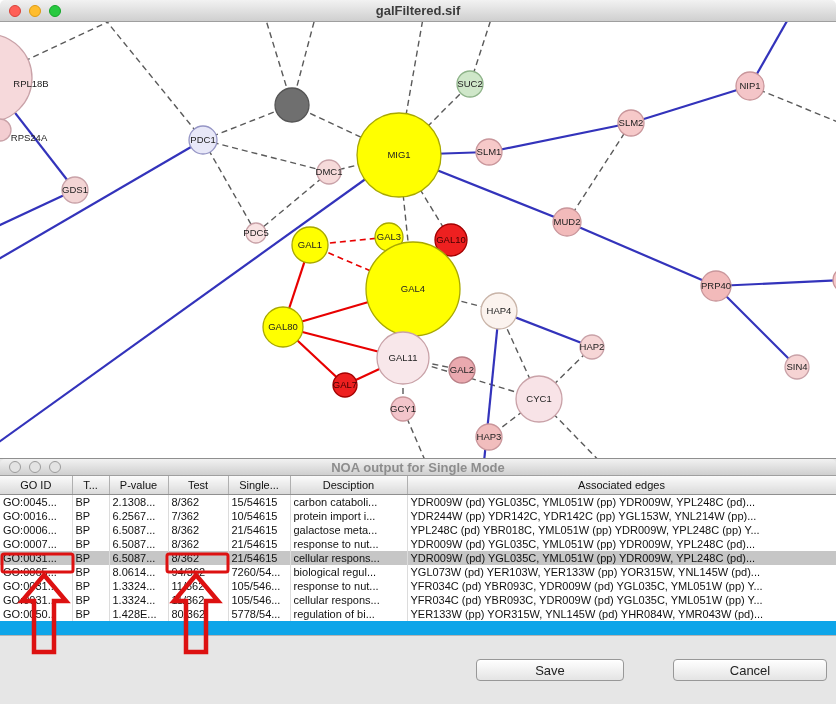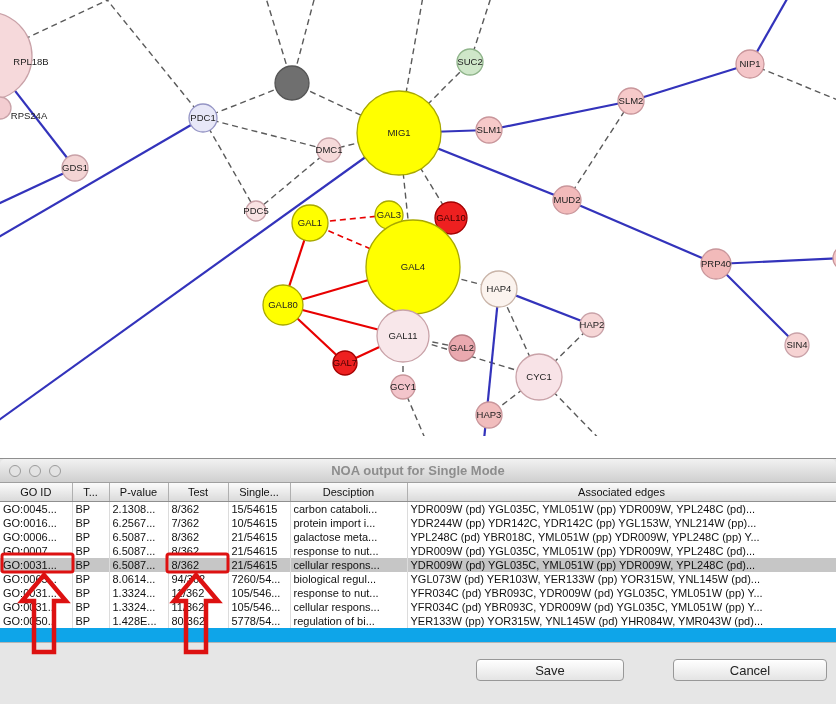--- a/index.html
+++ b/index.html
@@ -15,21 +15,21 @@
   .tl{width:12px;height:12px;border-radius:50%;display:inline-block;}
   .tl.red{background:#ff5f57;border:1px solid #d8423a;}
   .tl.yellow{background:#ffbd2e;border:1px solid #de9b12;}
   .tl.green{background:#28c940;border:1px solid #14a629;}
   .tl.gray{background:#e3e3e3;border:1px solid #9c9c9c;}
 
   .window-top{position:absolute;top:0;left:0;width:836px;height:458px;background:#ffffff;}
   #network-svg{display:block;background:#ffffff;}
 
   .window-bottom{position:absolute;top:458px;left:0;width:836px;height:246px;background:#e6e6e6;border-top:1px solid #8f8f8f;}
-  .window-bottom .titlebar{height:24px;}
+  .window-bottom .titlebar{height:17px;}
 
   .table-wrap{height:160px;background:#0ea5e9;border-bottom:1px solid #b5b5b5;overflow:hidden;}
   table.noa{border-collapse:collapse;width:836px;table-layout:fixed;background:#fff;font-size:11px;}
   table.noa th{height:18px;font-weight:normal;background:linear-gradient(#fbfbfb,#dadada);
                border-right:1px solid #b0b0b0;border-bottom:1px solid #8f8f8f;text-align:center;
                overflow:hidden;white-space:nowrap;color:#111;}
   table.noa td{height:14px;line-height:14px;padding:0 3px;border-right:1px solid #dcdcdc;
                overflow:hidden;white-space:nowrap;color:#111;}
   table.noa tr.selected td{background:#c6c6c6;}
 
@@ -40,20 +40,28 @@
   #cancel-btn{left:673px;top:200px;width:154px;}
 
   #annotation-svg{position:absolute;left:0;top:0;width:836px;height:704px;pointer-events:none;}
 </style>
 </head>
 <body>
 
 <div class="screen">
 
   <div class="window-top">
+    <div class="titlebar">
+      <div class="traffic-lights">
+        <span class="tl red"></span>
+        <span class="tl yellow"></span>
+        <span class="tl green"></span>
+      </div>
+      <div class="title">galFiltered.sif</div>
+    </div>
     <svg id="network-svg" width="836" height="436" viewBox="0 0 836 436">
         <line x1="-12" y1="56" x2="140" y2="-15" stroke="#5a5a5a" stroke-width="1.4" stroke-dasharray="6,4"></line>
         <line x1="-12" y1="56" x2="0" y2="108" stroke="#5a5a5a" stroke-width="1.4" stroke-dasharray="6,4"></line>
         <line x1="203" y1="118" x2="95" y2="-15" stroke="#5a5a5a" stroke-width="1.4" stroke-dasharray="6,4"></line>
         <line x1="203" y1="118" x2="292" y2="83" stroke="#5a5a5a" stroke-width="1.4" stroke-dasharray="6,4"></line>
         <line x1="203" y1="118" x2="329" y2="150" stroke="#5a5a5a" stroke-width="1.4" stroke-dasharray="6,4"></line>
         <line x1="292" y1="83" x2="262" y2="-15" stroke="#5a5a5a" stroke-width="1.4" stroke-dasharray="6,4"></line>
         <line x1="292" y1="83" x2="318" y2="-15" stroke="#5a5a5a" stroke-width="1.4" stroke-dasharray="6,4"></line>
         <line x1="292" y1="83" x2="399" y2="133" stroke="#5a5a5a" stroke-width="1.4" stroke-dasharray="6,4"></line>
         <line x1="329" y1="150" x2="399" y2="133" stroke="#5a5a5a" stroke-width="1.4" stroke-dasharray="6,4"></line>

